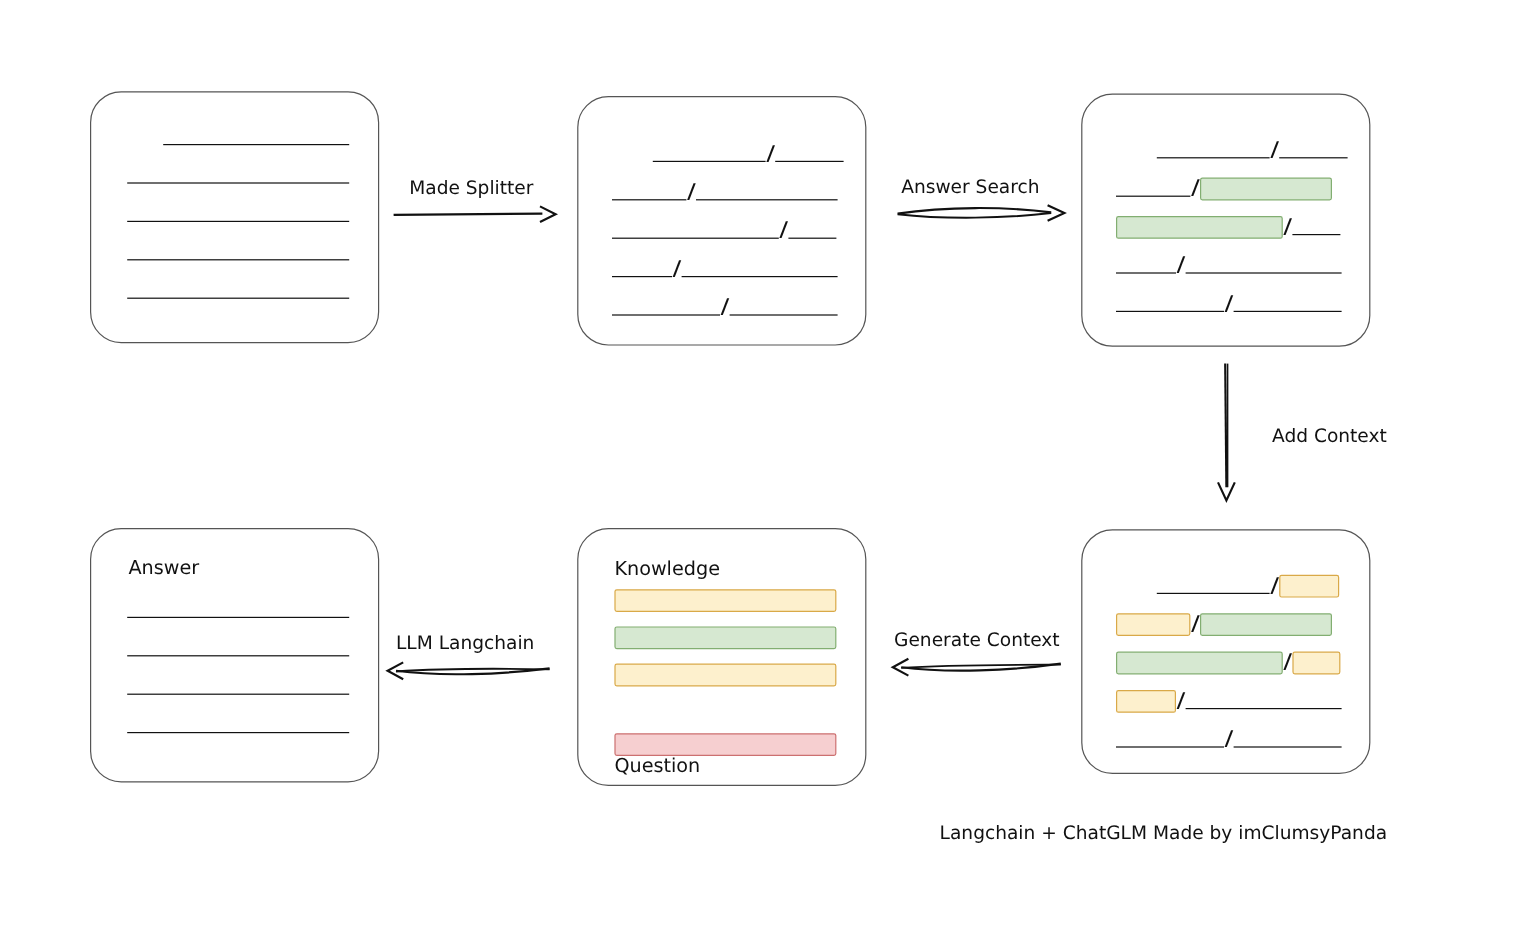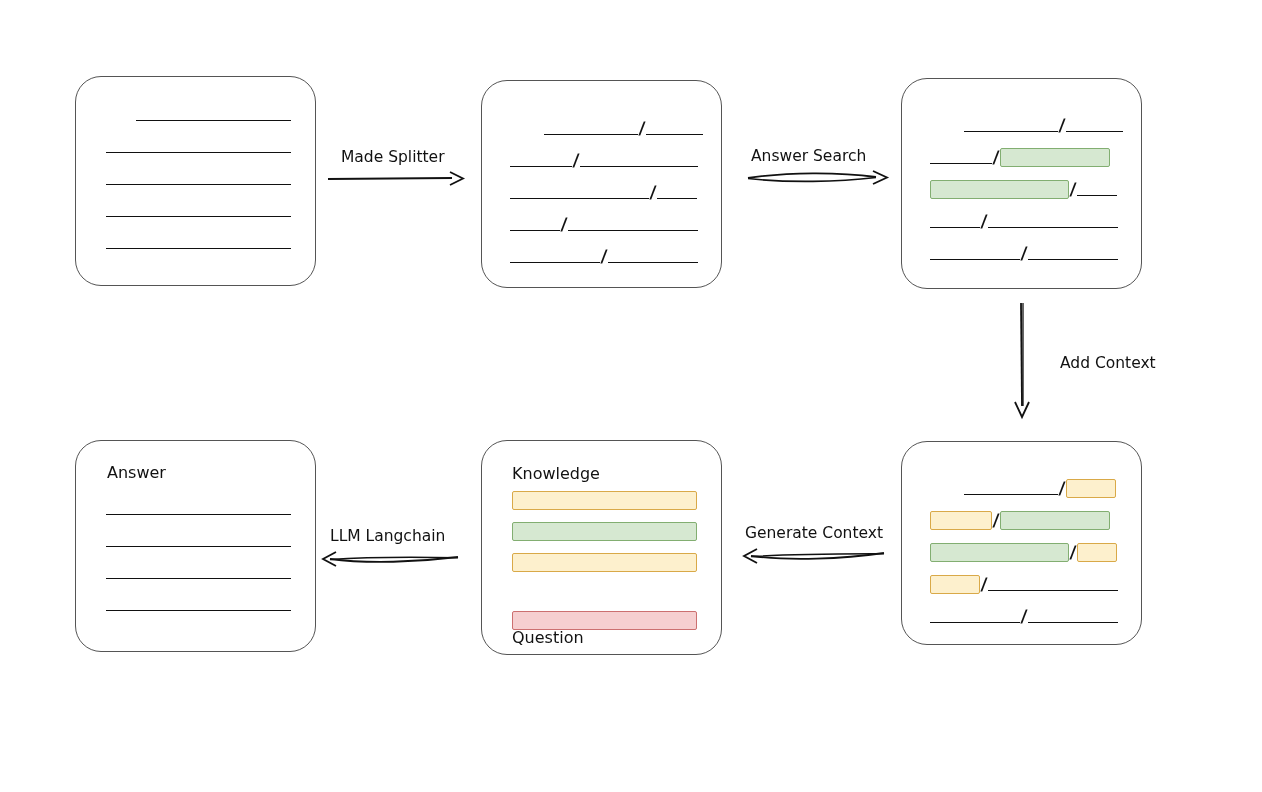--- a/index.html
+++ b/index.html
@@ -266,14 +266,15 @@
           <span class="seg-line" style="width: 130px;"></span>
         </div>
         <div class="row" style="top: 164px; padding-left: 28px;">
           <span class="seg-line" style="width: 90px;"></span>
           <span class="slash">/</span>
           <span class="seg-line" style="width: 90px;"></span>
         </div>
       </div>
   </div>
 
+  <div class="footer-note">Langchain + ChatGLM Made by imClumsyPanda</div>
 
 </div>
 
 </body></html>

